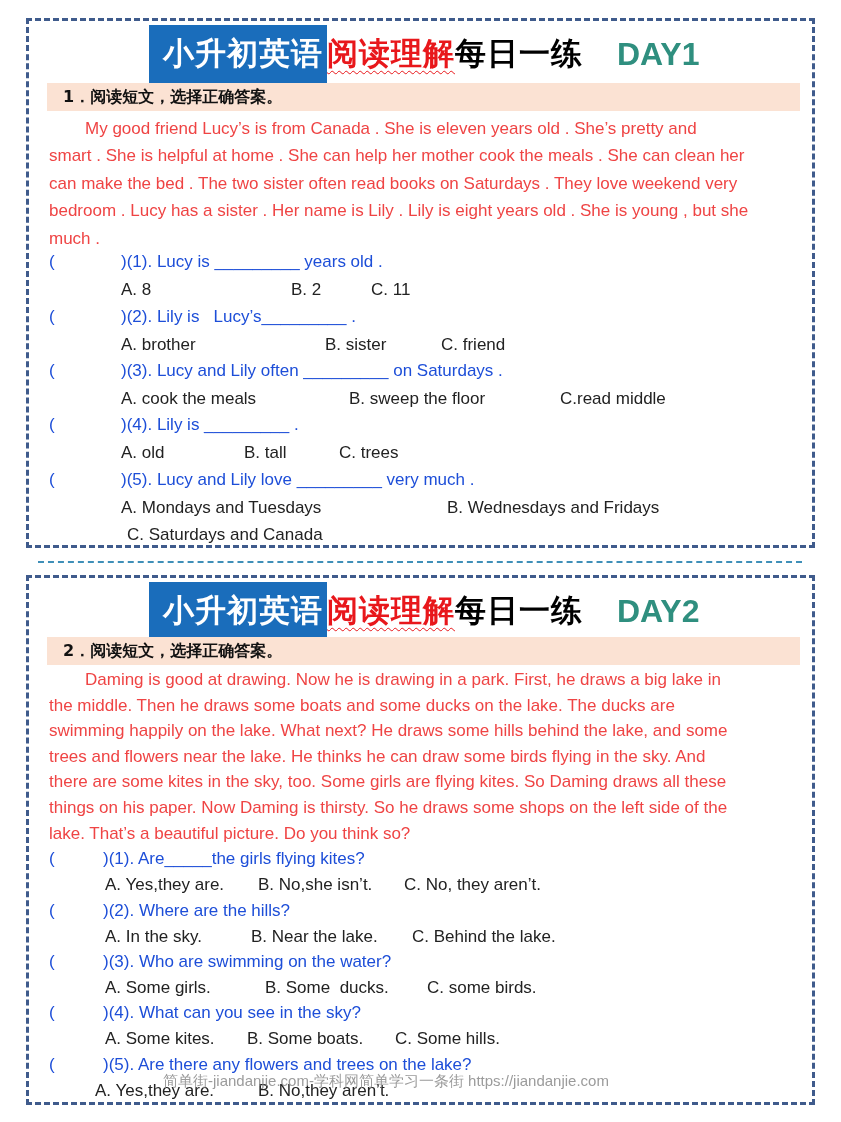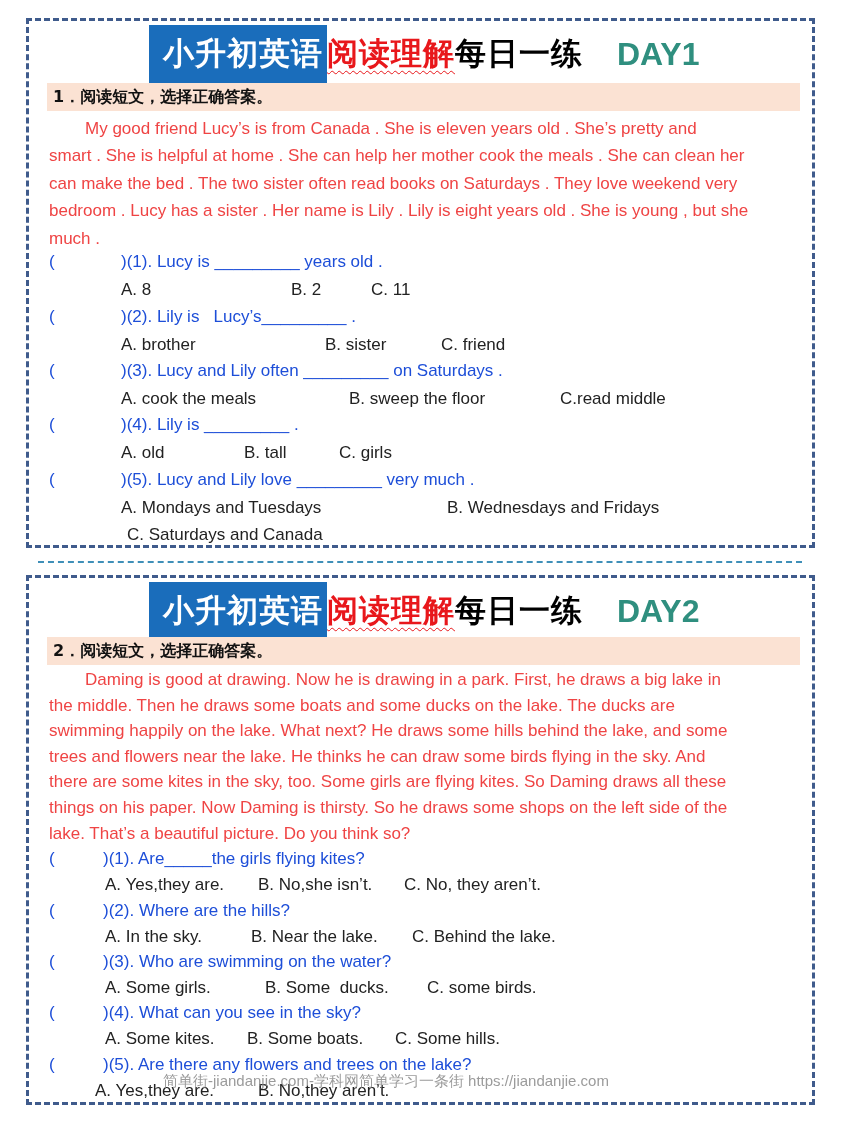--- a/index.html
+++ b/index.html
@@ -5,21 +5,21 @@
   html,body{margin:0;padding:0;background:#fff;}
   body{width:841px;height:1122px;position:relative;overflow:hidden;font-family:"Liberation Sans","DejaVu Sans",sans-serif;color:#222;}
   .card{position:absolute;left:26px;width:789px;border:3px dashed #3f5b8c;box-sizing:border-box;}
   .card1{top:18px;height:530px;}
   .card2{top:575px;height:530px;}
   .title-row{position:absolute;left:120px;top:4px;height:58px;display:flex;align-items:center;}
   .title-blue{background:#1a6dbb;color:#fff;font-family:"DejaVu Sans",sans-serif;font-weight:bold;font-size:31px;height:58px;display:flex;align-items:center;padding:0 4px 0 14px;letter-spacing:1px;}
   .title-red{color:#e8171b;font-family:"DejaVu Sans",sans-serif;font-weight:bold;font-size:31px;text-decoration:underline wavy #e8171b;text-decoration-thickness:1px;text-underline-offset:6px;letter-spacing:1px;}
   .title-black{color:#000;font-family:"DejaVu Sans",sans-serif;font-weight:bold;font-size:31px;letter-spacing:1px;}
   .title-day{color:#2f8f7f;font-family:"Liberation Sans",sans-serif;font-weight:bold;font-size:32px;margin-left:34px;}
-  .section{position:absolute;left:18px;right:12px;top:62px;height:28px;background:#fbe2d3;font-family:"DejaVu Sans",sans-serif;font-weight:bold;font-size:16px;color:#111;display:flex;align-items:center;padding-left:6px;}
+  .section{position:absolute;left:18px;right:12px;top:62px;height:28px;background:#fbe2d3;font-family:"DejaVu Sans",sans-serif;font-weight:bold;font-size:16px;color:#111;display:flex;align-items:center;padding-left:16px;}
   .passage{position:absolute;left:20px;right:18px;font-size:17px;color:#ef4444;line-height:27.4px;text-align:justify;}
   .passage .indent{display:inline-block;width:36px;}
   .q{position:absolute;left:20px;font-size:17px;color:#1d4ed8;white-space:pre;}
   .q .paren{display:inline-block;width:72px;}
   .opt{position:absolute;font-size:17px;color:#222;white-space:pre;}
   .sep{position:absolute;left:38px;width:764px;top:561px;border-top:2px dashed #3f8fb8;}
   .watermark{position:absolute;left:163px;top:1072px;font-size:15px;color:#8a8a8a;opacity:.85;white-space:pre;}
 </style>
 </head>
 <body>
@@ -51,21 +51,21 @@
   <div class="opt" style="top:314px;left:412px;">C. friend</div>
 
   <div class="q" style="top:340px;"><span class="paren">(</span><span>)(3). Lucy and Lily often _________ on Saturdays .</span></div>
   <div class="opt" style="top:368px;left:92px;">A. cook the meals</div>
   <div class="opt" style="top:368px;left:320px;">B. sweep the floor</div>
   <div class="opt" style="top:368px;left:531px;">C.read middle</div>
 
   <div class="q" style="top:394px;"><span class="paren">(</span><span>)(4). Lily is _________ .</span></div>
   <div class="opt" style="top:422px;left:92px;">A. old</div>
   <div class="opt" style="top:422px;left:215px;">B. tall</div>
-  <div class="opt" style="top:422px;left:310px;">C. girls</div>
+  <div class="opt" style="top:422px;left:310px;">C. trees</div>
 
   <div class="q" style="top:449px;"><span class="paren">(</span><span>)(5). Lucy and Lily love _________ very much .</span></div>
   <div class="opt" style="top:477px;left:92px;">A. Mondays and Tuesdays</div>
   <div class="opt" style="top:477px;left:418px;">B. Wednesdays and Fridays</div>
   <div class="opt" style="top:504px;left:98px;">C. Saturdays and Canada</div>
 </div>
 
 <div class="sep"></div>
 
 <div class="card card2">

